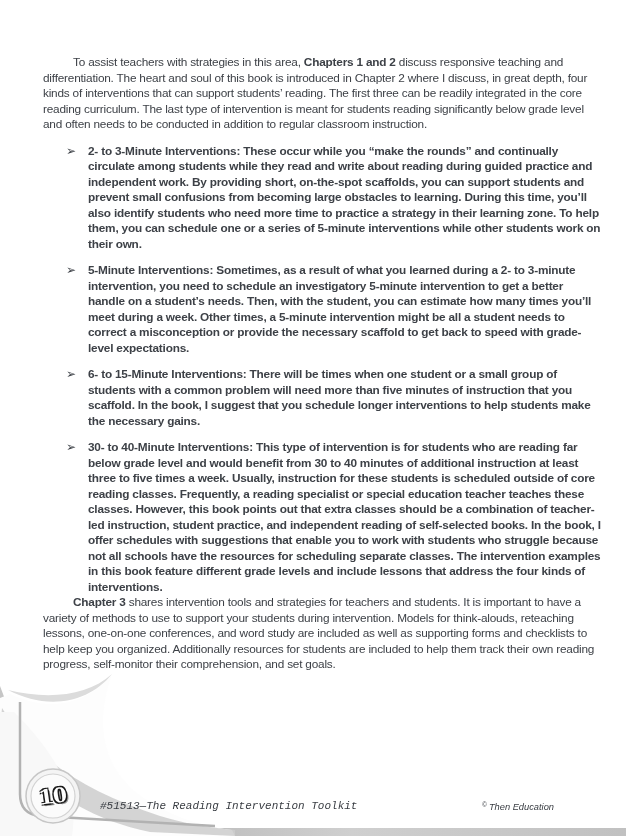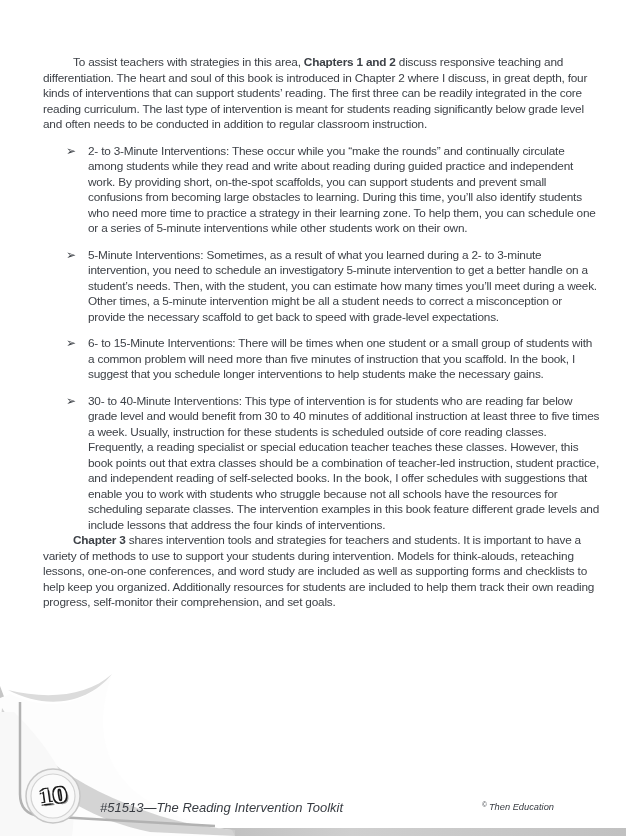--- a/index.html
+++ b/index.html
@@ -24,27 +24,27 @@
   .para .indent{display:inline-block;width:30px;}
   .para b{font-weight:bold;}
   .bullet-list{margin:9px 0 0 23px;}
   .bullet-item{display:flex;margin-top:11px;}
   .bullet-glyph{
     flex:0 0 22px;
     font-size:12px;
     line-height:15.5px;
     color:#3d4147;
   }
-  .bullet-text{flex:1;}
+  .bullet-text{flex:1;font-weight:bold;}
   .closing{}
   
   .footer-bookref{
     position:absolute;left:100px;top:800px;
-    font-size:13px;font-style:italic;
-    color:#383c42;letter-spacing:0;
+    font-size:11px;font-style:italic;
+    color:#383c42;letter-spacing:0;font-family:Liberation Mono, monospace;
   }
   .footer-publisher{
     position:absolute;right:72px;top:801px;
     font-size:9.3px;font-style:italic;
     color:#383c42;letter-spacing:0;
   }
   .footer-publisher .copy-mark{
     font-size:6.5px;vertical-align:3px;margin-right:2px;
   }
   

